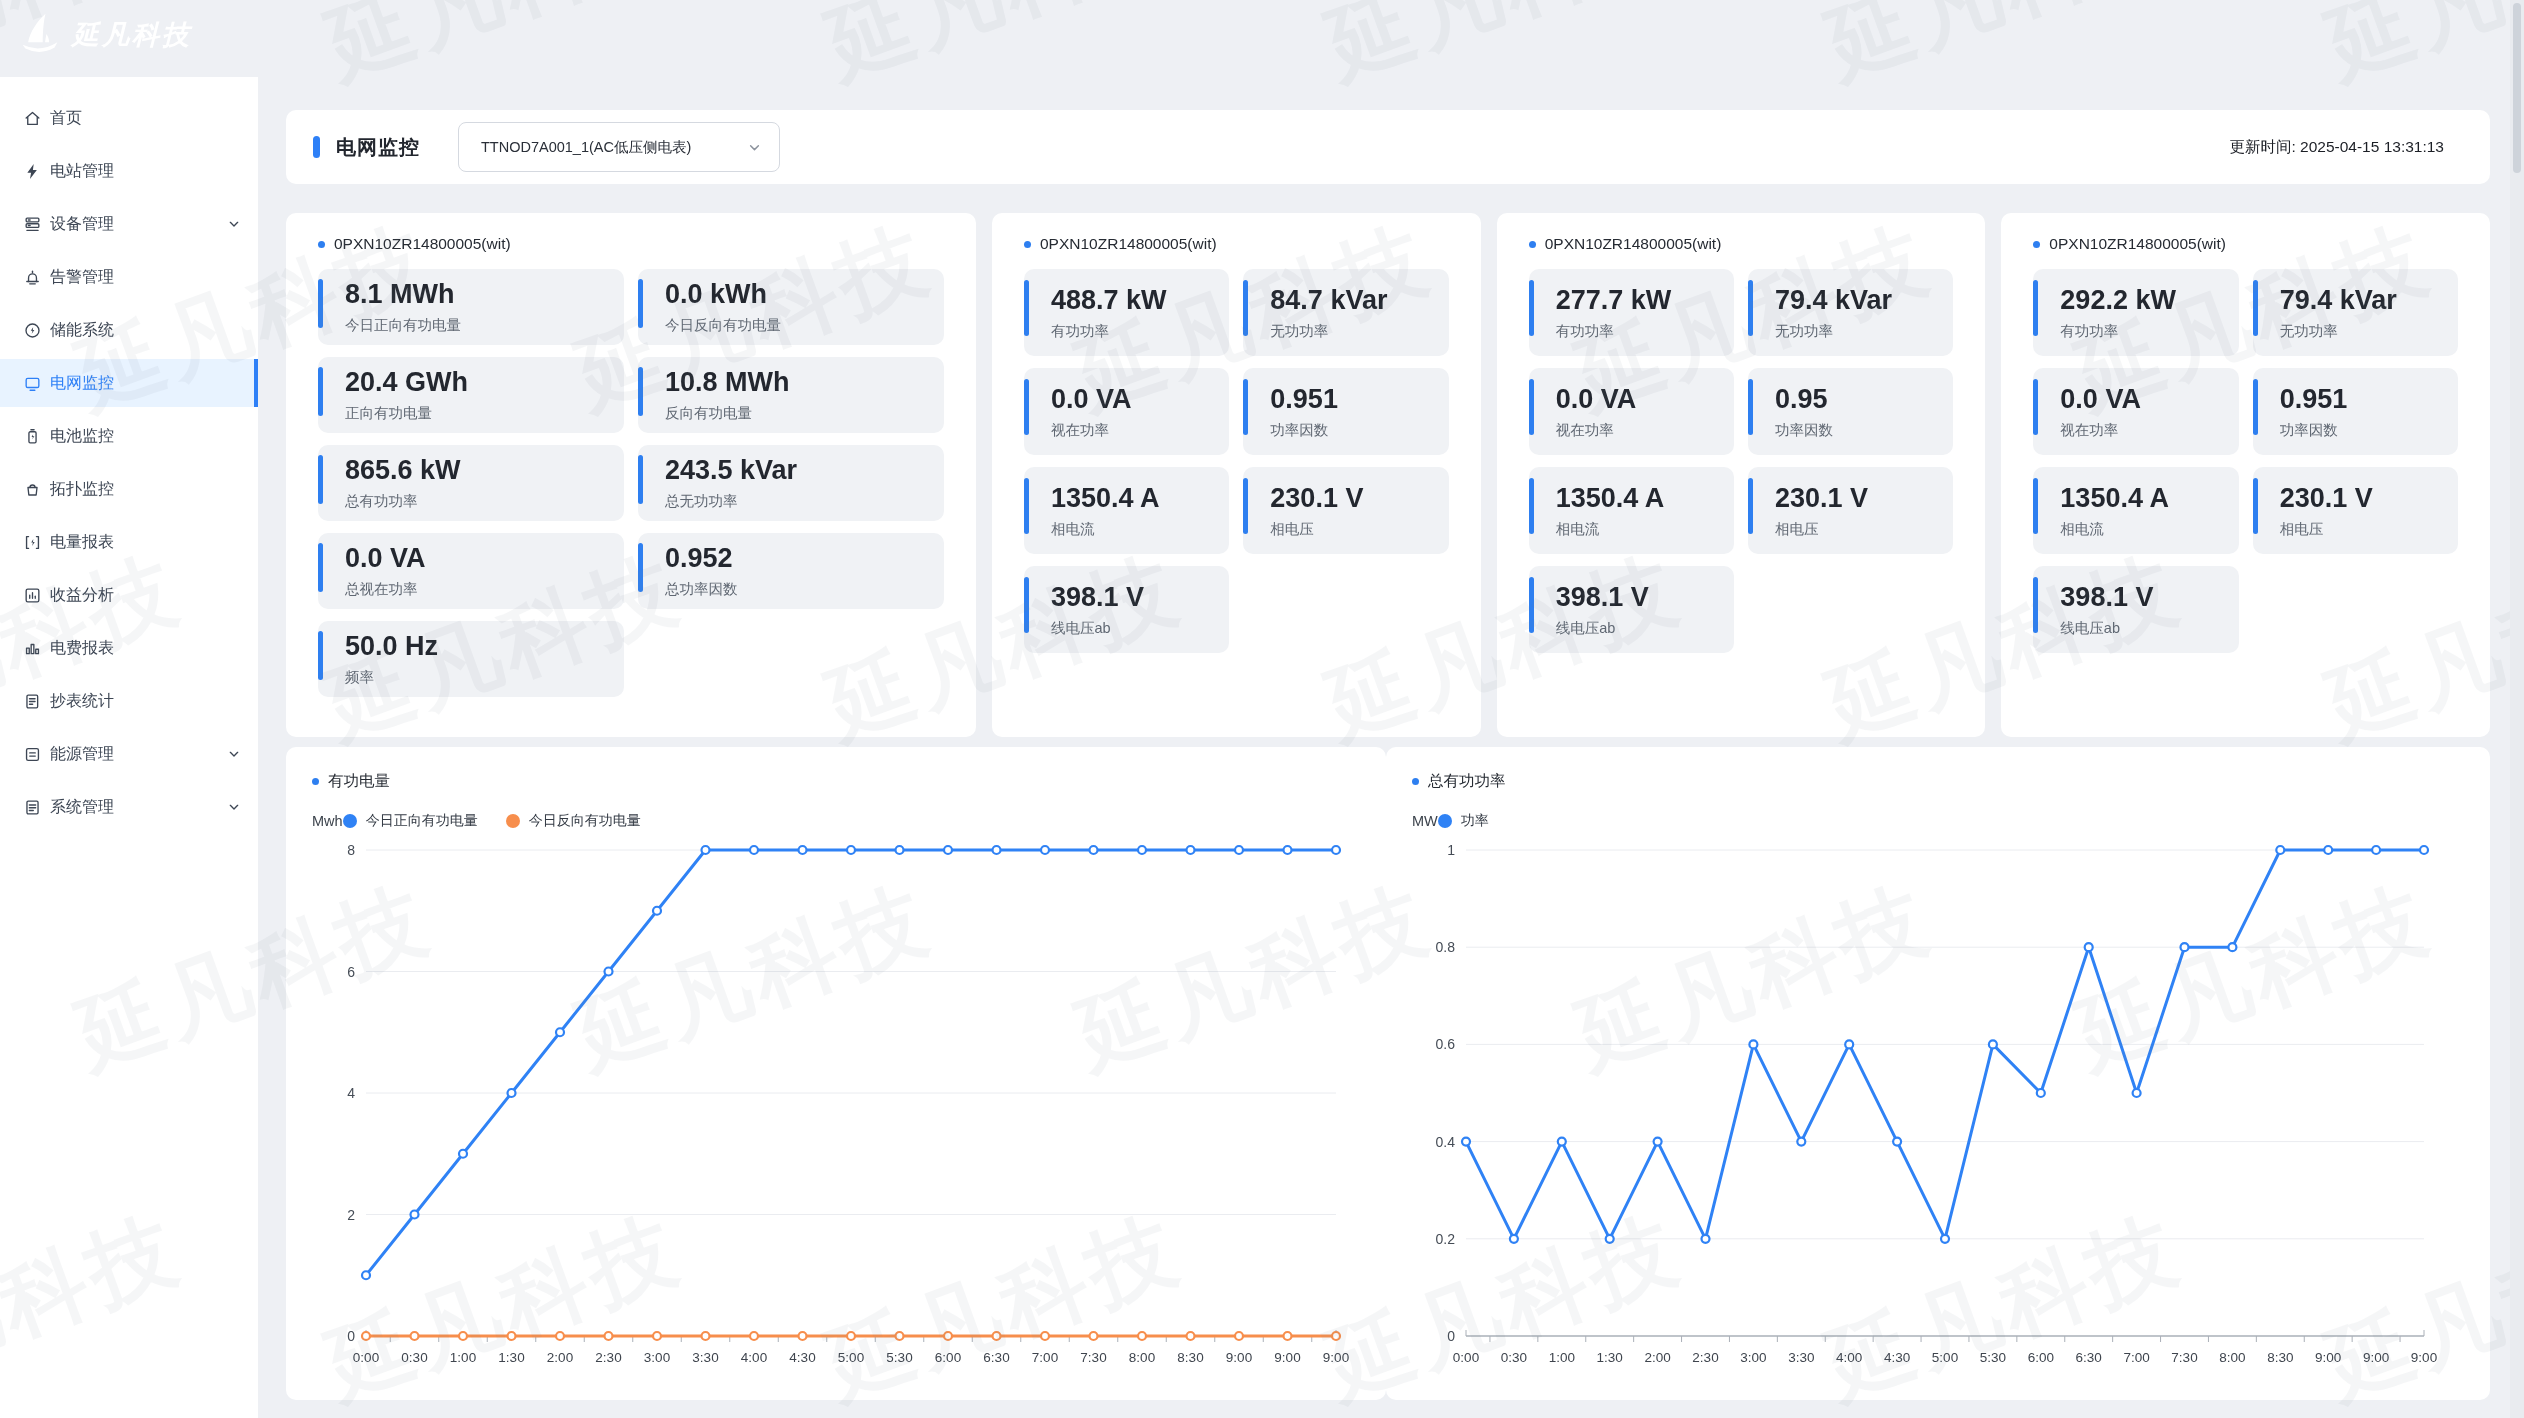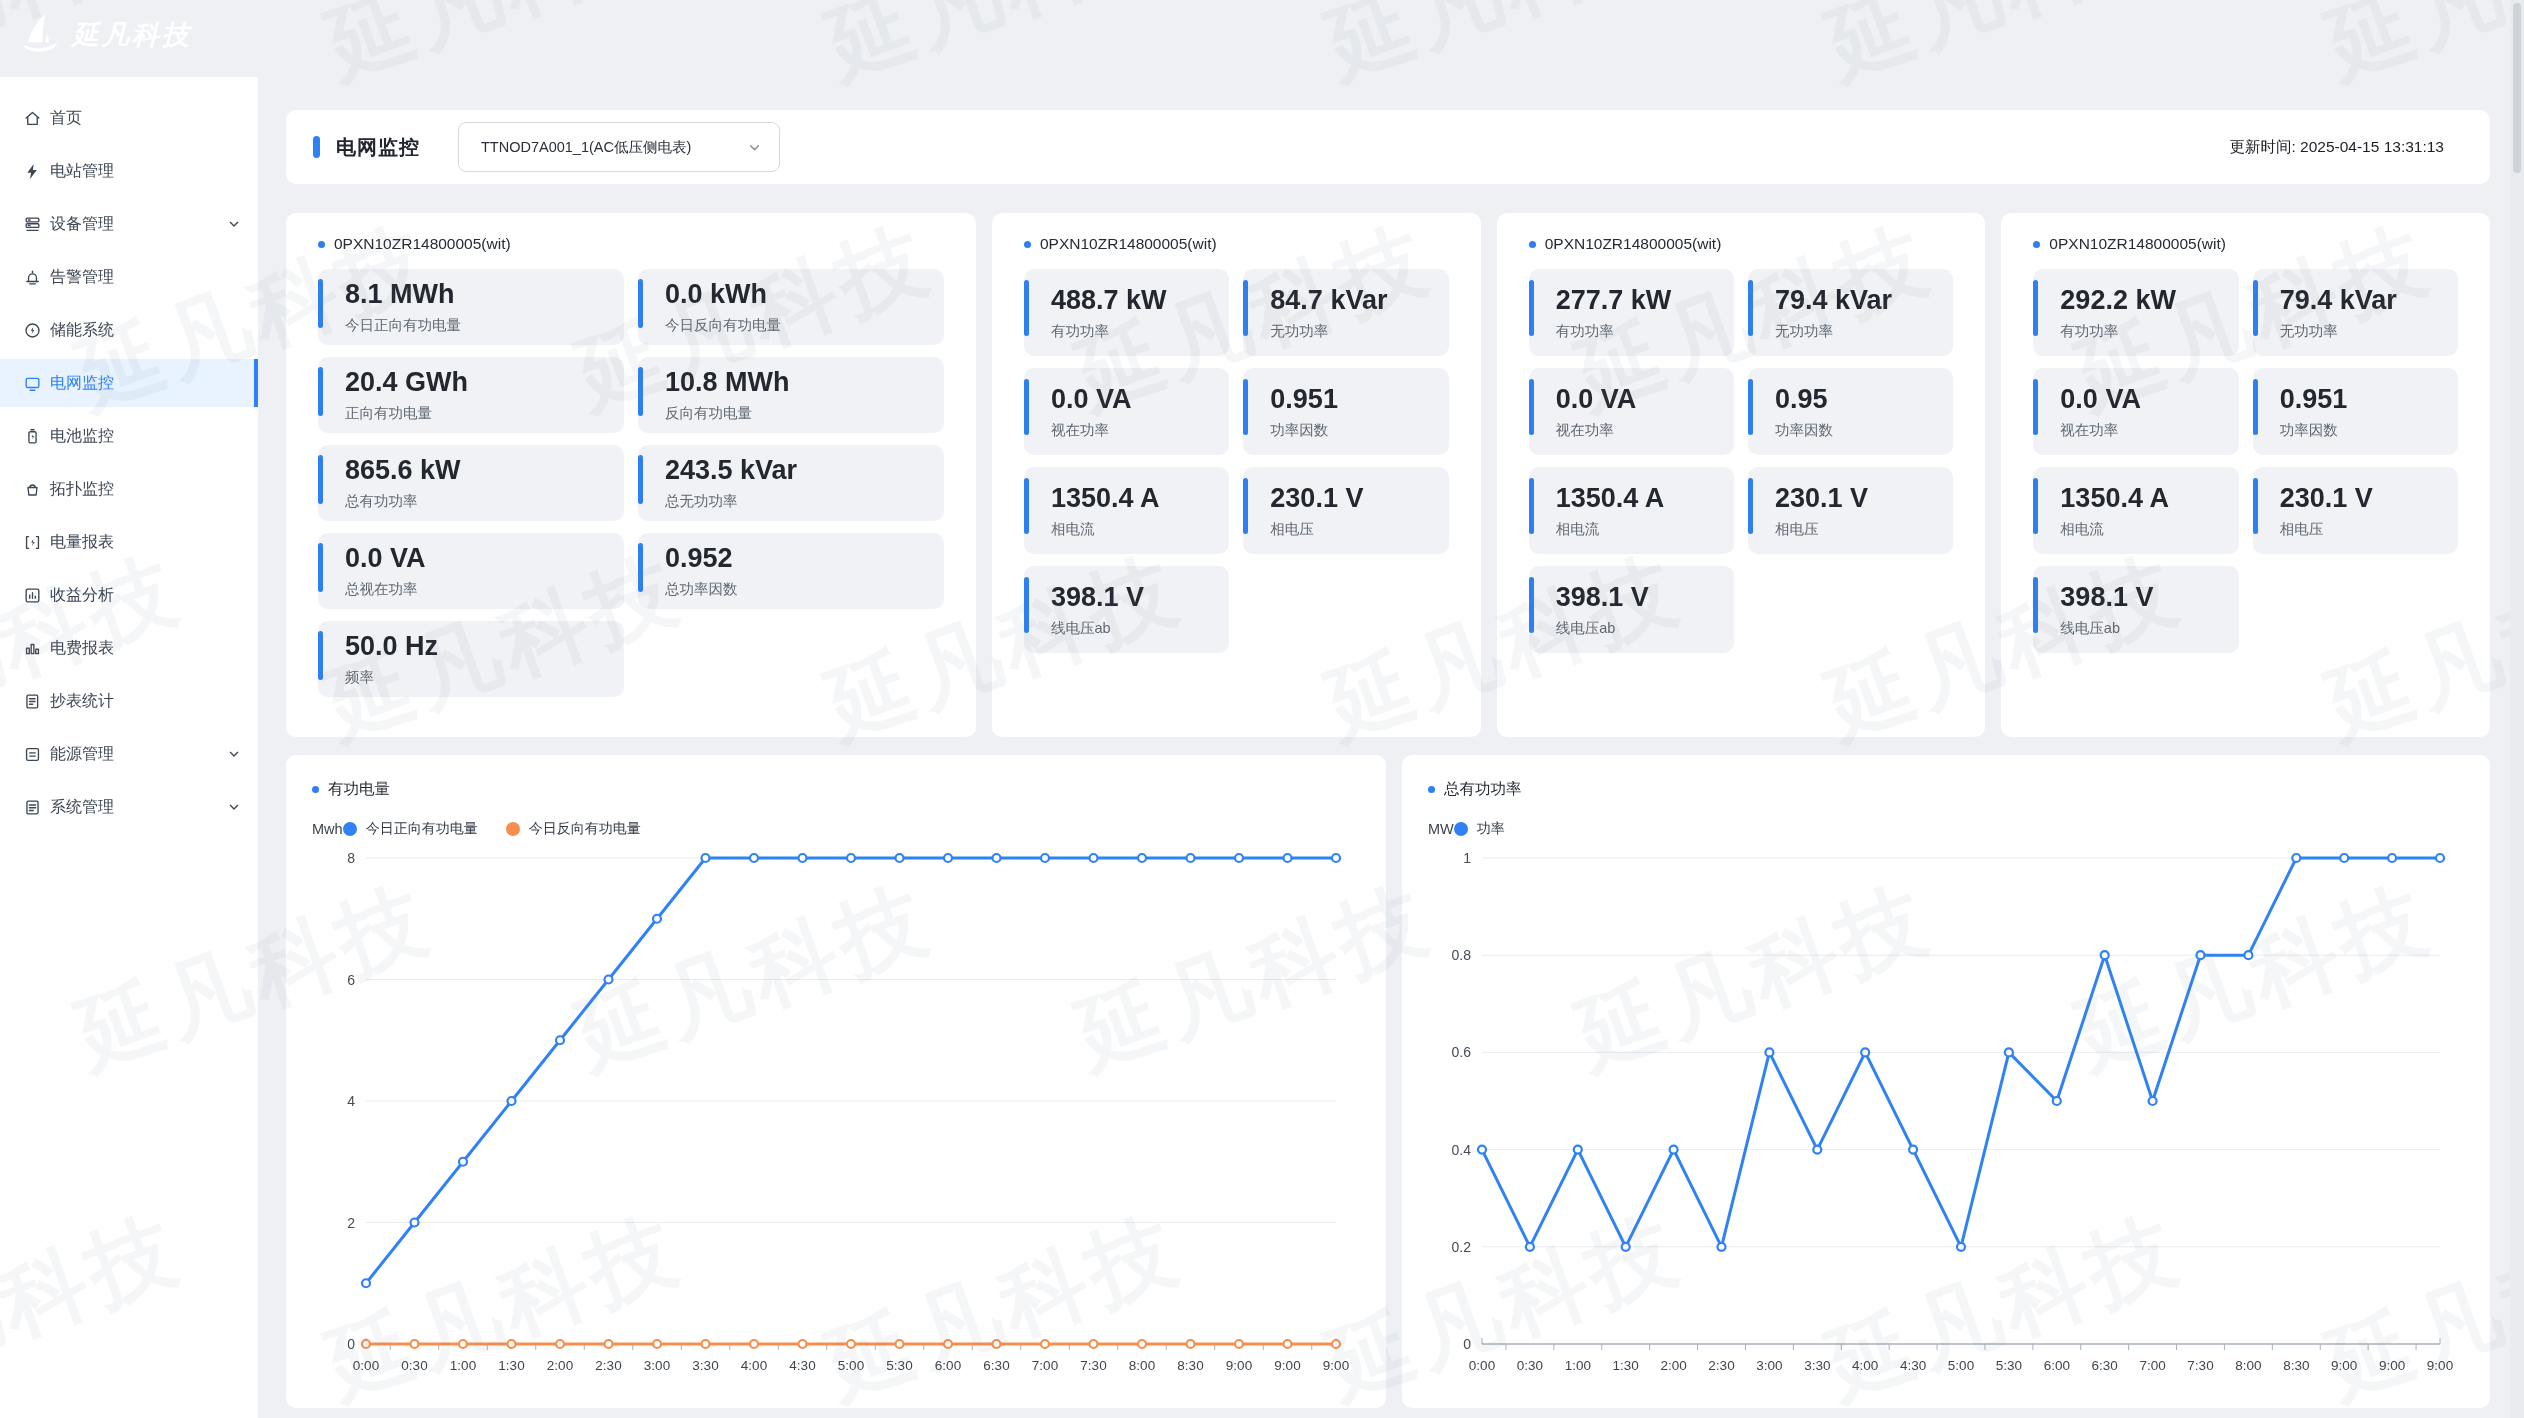--- a/index.html
+++ b/index.html
@@ -35,21 +35,21 @@
   .stat-card:not(.wide){flex:1}
   .card-title-row{display:flex;align-items:center;gap:9px;font-size:15.5px;color:#262b33}
   .dot{width:7px;height:7px;border-radius:50%;background:#2e7ff0;flex:0 0 7px}
   .tiles{display:grid;grid-template-columns:1fr 1fr;gap:12px 14px;margin-top:16px}
   .tile{background:#f0f2f5;border-radius:10px;position:relative;display:flex;flex-direction:column;justify-content:center;padding-left:27px;height:76px;box-sizing:border-box}
   .stat-card:not(.wide) .tile{height:87px}
   .tile .bar{position:absolute;left:0;top:13%;height:64%;width:5px;border-radius:3px;background:#2e7ff0}
   .tile .val{font-size:27px;font-weight:bold;color:#23272f}
   .tile .lbl{font-size:14.5px;color:#5f6772;margin-top:6px}
   
-  .charts-row{display:flex;gap:16px;margin-top:18px;height:653px}
+  .charts-row{display:flex;margin-top:10px;height:653px}
   .chart-card{padding:24px 26px;box-sizing:border-box;display:flex;flex-direction:column}
   .chart-card.left{flex:0 0 1100px}
   .chart-card.right{flex:1}
   .chart-meta{display:flex;justify-content:flex-start;align-items:center;margin-top:20px;padding-right:6px}
   .unit{font-size:14.5px;color:#3c434c}
   .legend{display:flex;gap:28px;align-items:center}
   .legend-item{display:flex;align-items:center;gap:9px;font-size:14px;color:#333a44;cursor:pointer}
   .legend-dot{width:14px;height:14px;border-radius:50%;flex:0 0 14px}
   .chart-holder{flex:1;margin-top:4px;min-height:0}
   svg.chart{display:block}

